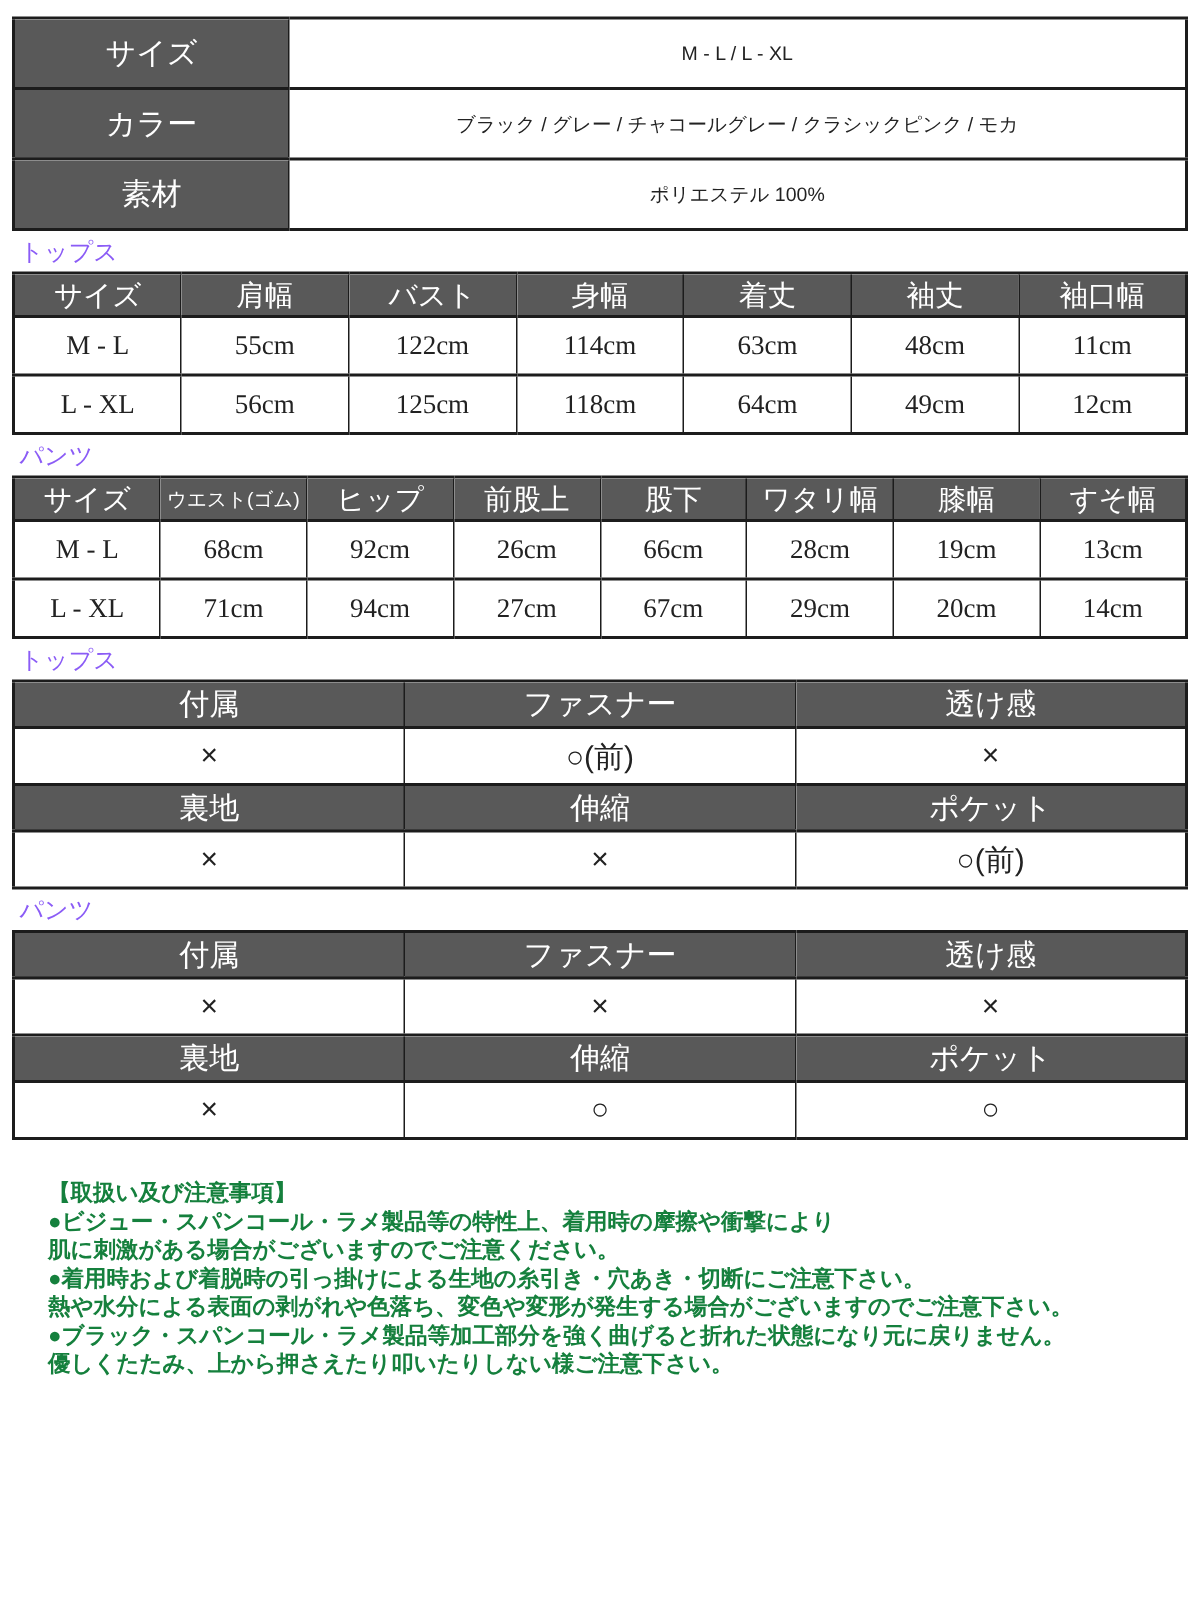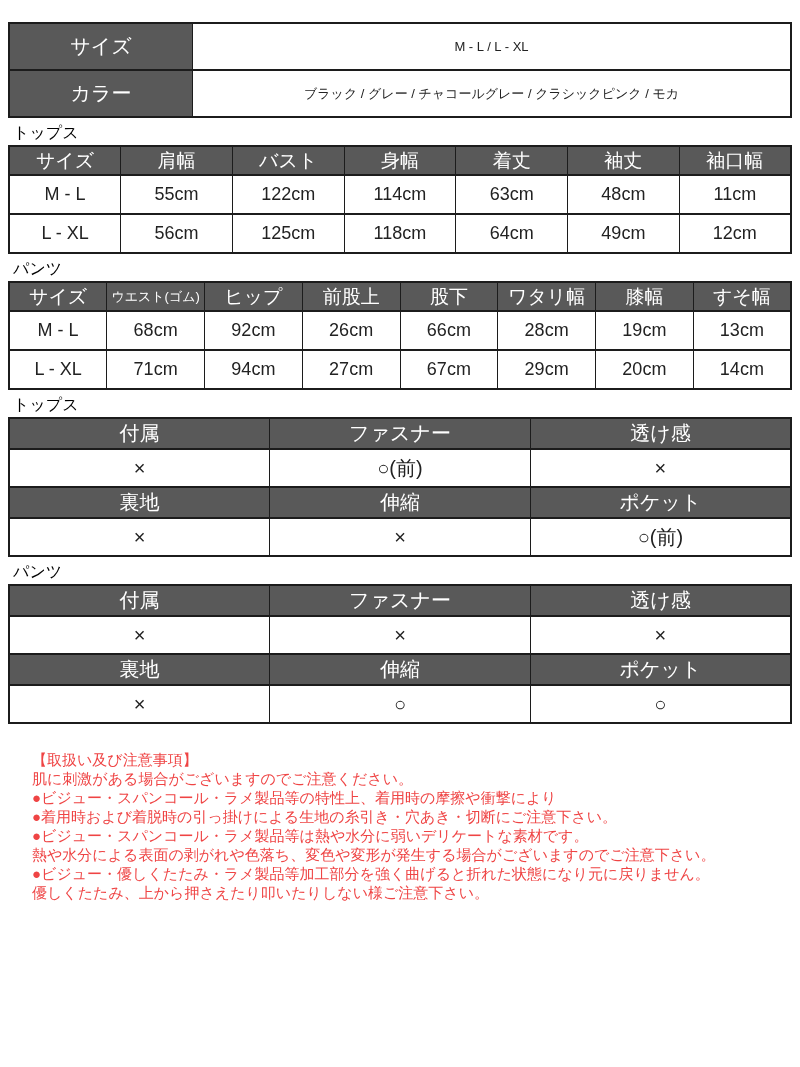--- a/index.html
+++ b/index.html
@@ -7,21 +7,21 @@
     padding: 0;
     background: #ffffff;
     font-family: "Liberation Sans", "DejaVu Sans", sans-serif;
     color: #222222;
   }
   .page {
     width: 800px;
     height: 1067px;
     background: #ffffff;
     box-sizing: border-box;
-    padding: 22px 8px 0 8px;
+    padding: 11px 8px 0 8px;
     overflow: hidden;
   }
   table {
     border-collapse: collapse;
     table-layout: fixed;
     width: 784px;
     border: 2px solid #1c1c1c;
   }
   td, th {
     border: 1px solid #1c1c1c;
@@ -38,55 +38,60 @@
     background: #595959;
     color: #ffffff;
     font-weight: normal;
   }
   
   .info-table td { height: 45px; font-size: 13px; }
   .info-table .hd { width: 178px; font-size: 20px; }
   
   .section-label {
     font-size: 16px;
-    color: #000000;
+    color: #8b5cf6;
     margin: 6px 0 3px 5px;
     line-height: 18px;
   }
   
   .size-table th { height: 27px; font-size: 19px; }
-  .size-table td { height: 37px; font-size: 18px; }
+  .size-table td { height: 37px; font-size: 18px; font-family: Liberation Serif, serif; }
   .size-table .small-th { font-size: 13px; }
   
   .feature-table th { height: 29px; font-size: 20px; }
   .feature-table td { height: 36px; font-size: 19px; }
   .feature-table .feature-val { font-size: 20px; }
   
   .notes {
     margin: 26px 0 0 24px;
     font-size: 15px;
     line-height: 19px;
-    color: #ef4444;
+    color: #15803d;
+    font-weight: bold;
   }
   .notes div { white-space: nowrap; }
 </style>
 </head>
 <body>
 
 <div class="page">
 
   <table class="info-table">
     <tbody>
         <tr>
       <td class="hd">サイズ</td>
       <td>M - L / L - XL</td>
     </tr>
     <tr>
       <td class="hd">カラー</td>
       <td>ブラック / グレー / チャコールグレー / クラシックピンク / モカ</td>
+    </tr>
+    <tr>
+      <td class="hd">素材</td>
+      <td>ポリエステル 100%</td>
     </tr>
   </tbody>
     </table>
 
   <div class="section-label">トップス</div>
   <table class="size-table">
     <tbody>
         <tr>
       <th class="hd">サイズ</th>
       <th class="hd">肩幅</th>
@@ -200,22 +205,21 @@
     <tr>
       <td class="feature-val">×</td>
       <td class="feature-val">○</td>
       <td class="feature-val">○</td>
     </tr>
   </tbody>
     </table>
 
   <div class="notes">
     <div>【取扱い及び注意事項】</div>
+    <div>●ビジュー・スパンコール・ラメ製品等の特性上、着用時の摩擦や衝撃により</div>
     <div>肌に刺激がある場合がございますのでご注意ください。</div>
-    <div>●ビジュー・スパンコール・ラメ製品等の特性上、着用時の摩擦や衝撃により</div>
     <div>●着用時および着脱時の引っ掛けによる生地の糸引き・穴あき・切断にご注意下さい。</div>
-    <div>●ビジュー・スパンコール・ラメ製品等は熱や水分に弱いデリケートな素材です。</div>
     <div>熱や水分による表面の剥がれや色落ち、変色や変形が発生する場合がございますのでご注意下さい。</div>
-    <div>●ビジュー・優しくたたみ・ラメ製品等加工部分を強く曲げると折れた状態になり元に戻りません。</div>
+    <div>●ブラック・スパンコール・ラメ製品等加工部分を強く曲げると折れた状態になり元に戻りません。</div>
     <div>優しくたたみ、上から押さえたり叩いたりしない様ご注意下さい。</div>
   </div>
 
 </div>
 
 </body></html>

